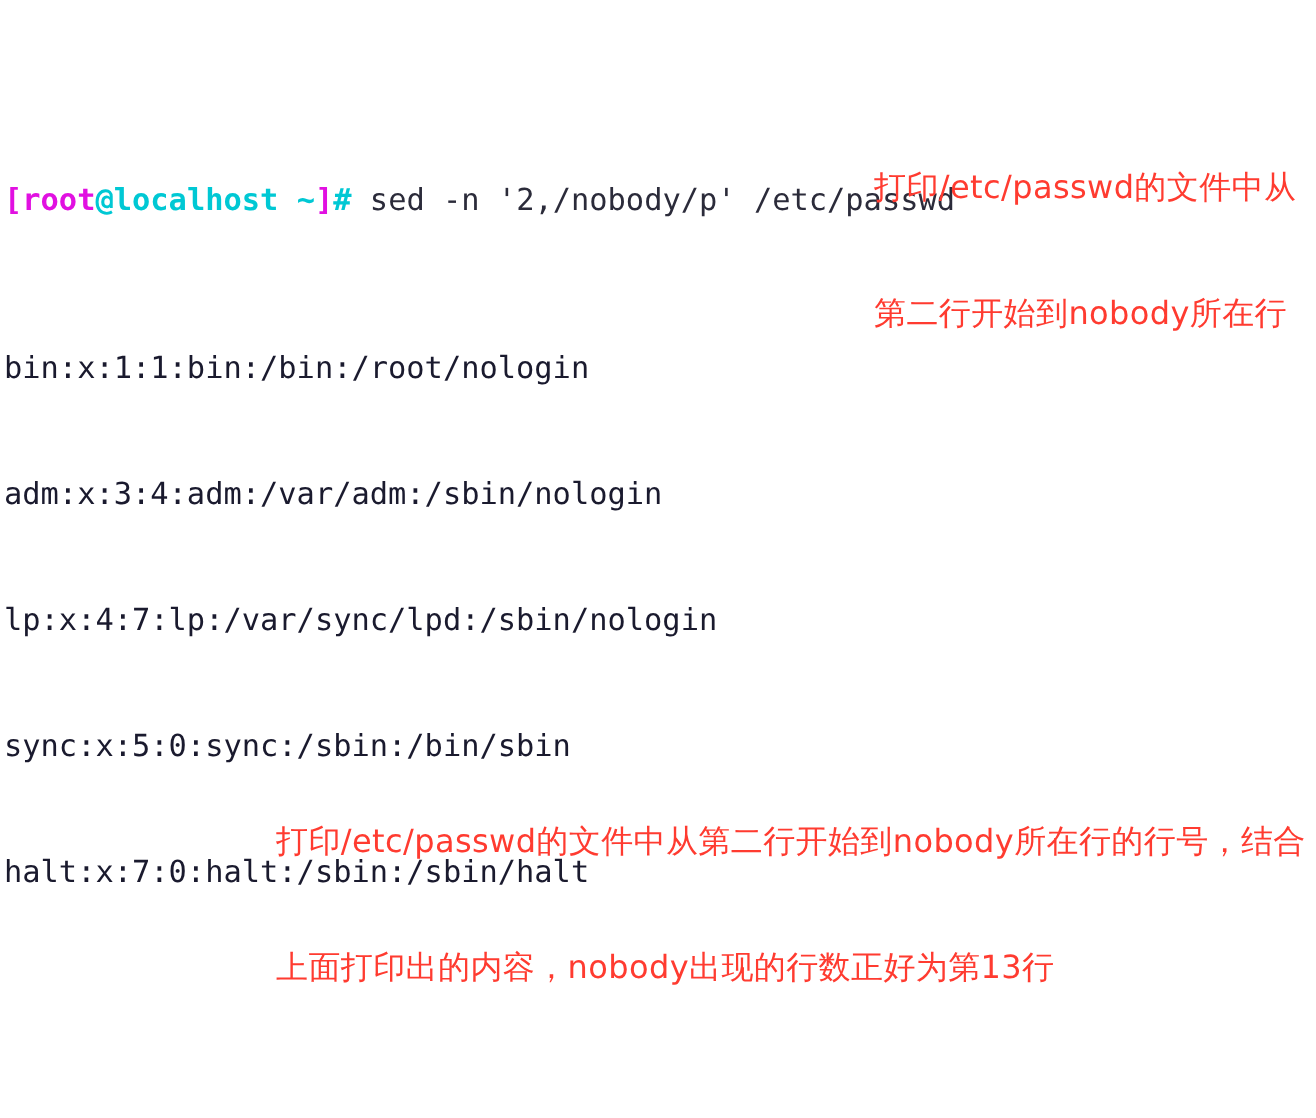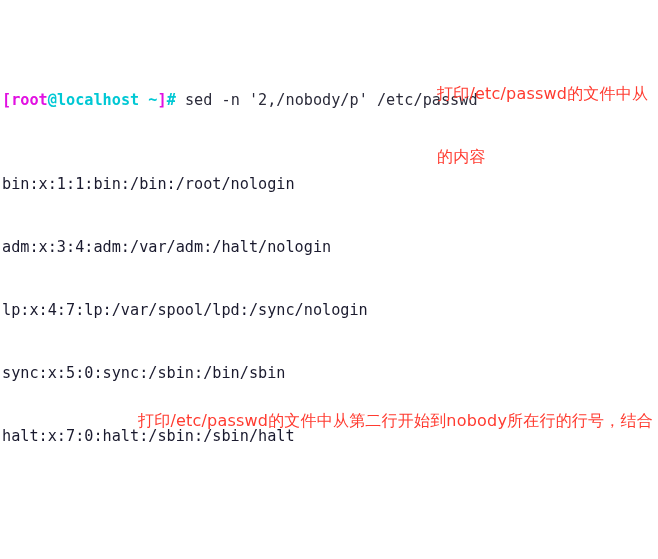--- a/index.html
+++ b/index.html
@@ -83,22 +83,22 @@
   <div class="clip-top line">
     
   </div>
 
   <div class="screen-lines">
 
     
     <div class="line"><span class="prompt-user">[root</span><span class="prompt-at">@</span><span class="prompt-host">localhost</span><span class="prompt-path"> ~</span><span class="prompt-brk">]</span><span class="prompt-hash">#</span><span class="cmd-text"> sed -n '2,/nobody/p' /etc/passwd</span></div>
 
     <div class="line out-text">bin:x:1:1:bin:/bin:/root/nologin</div>
-    <div class="line out-text">adm:x:3:4:adm:/var/adm:/halt/nologin</div>
-    <div class="line out-text">lp:x:4:7:lp:/var/spool/lpd:/sync/nologin</div>
+    <div class="line out-text">adm:x:3:4:adm:/var/adm:/sbin/nologin</div>
+    <div class="line out-text">lp:x:4:7:lp:/var/sync/lpd:/sbin/nologin</div>
     <div class="line out-text">sync:x:5:0:sync:/sbin:/bin/sbin</div>
     <div class="line out-text">halt:x:7:0:halt:/sbin:/sbin/halt</div>
     
     
     
     
     
 
     
     
@@ -117,20 +117,21 @@
     
 
     
     
 
   </div>
 
   
   <div class="annotation" id="annotation-1">
     <span class="ann-line">打印/etc/passwd的文件中从</span>
-    <span class="ann-line">的内容</span>
+    <span class="ann-line">第二行开始到nobody所在行</span>
   </div>
 
   <div class="annotation" id="annotation-2">
     <span class="ann-line">打印/etc/passwd的文件中从第二行开始到nobody所在行的行号，结合</span>
+    <span class="ann-line">上面打印出的内容，nobody出现的行数正好为第13行</span>
   </div>
 
 </div>
 
 </body></html>

